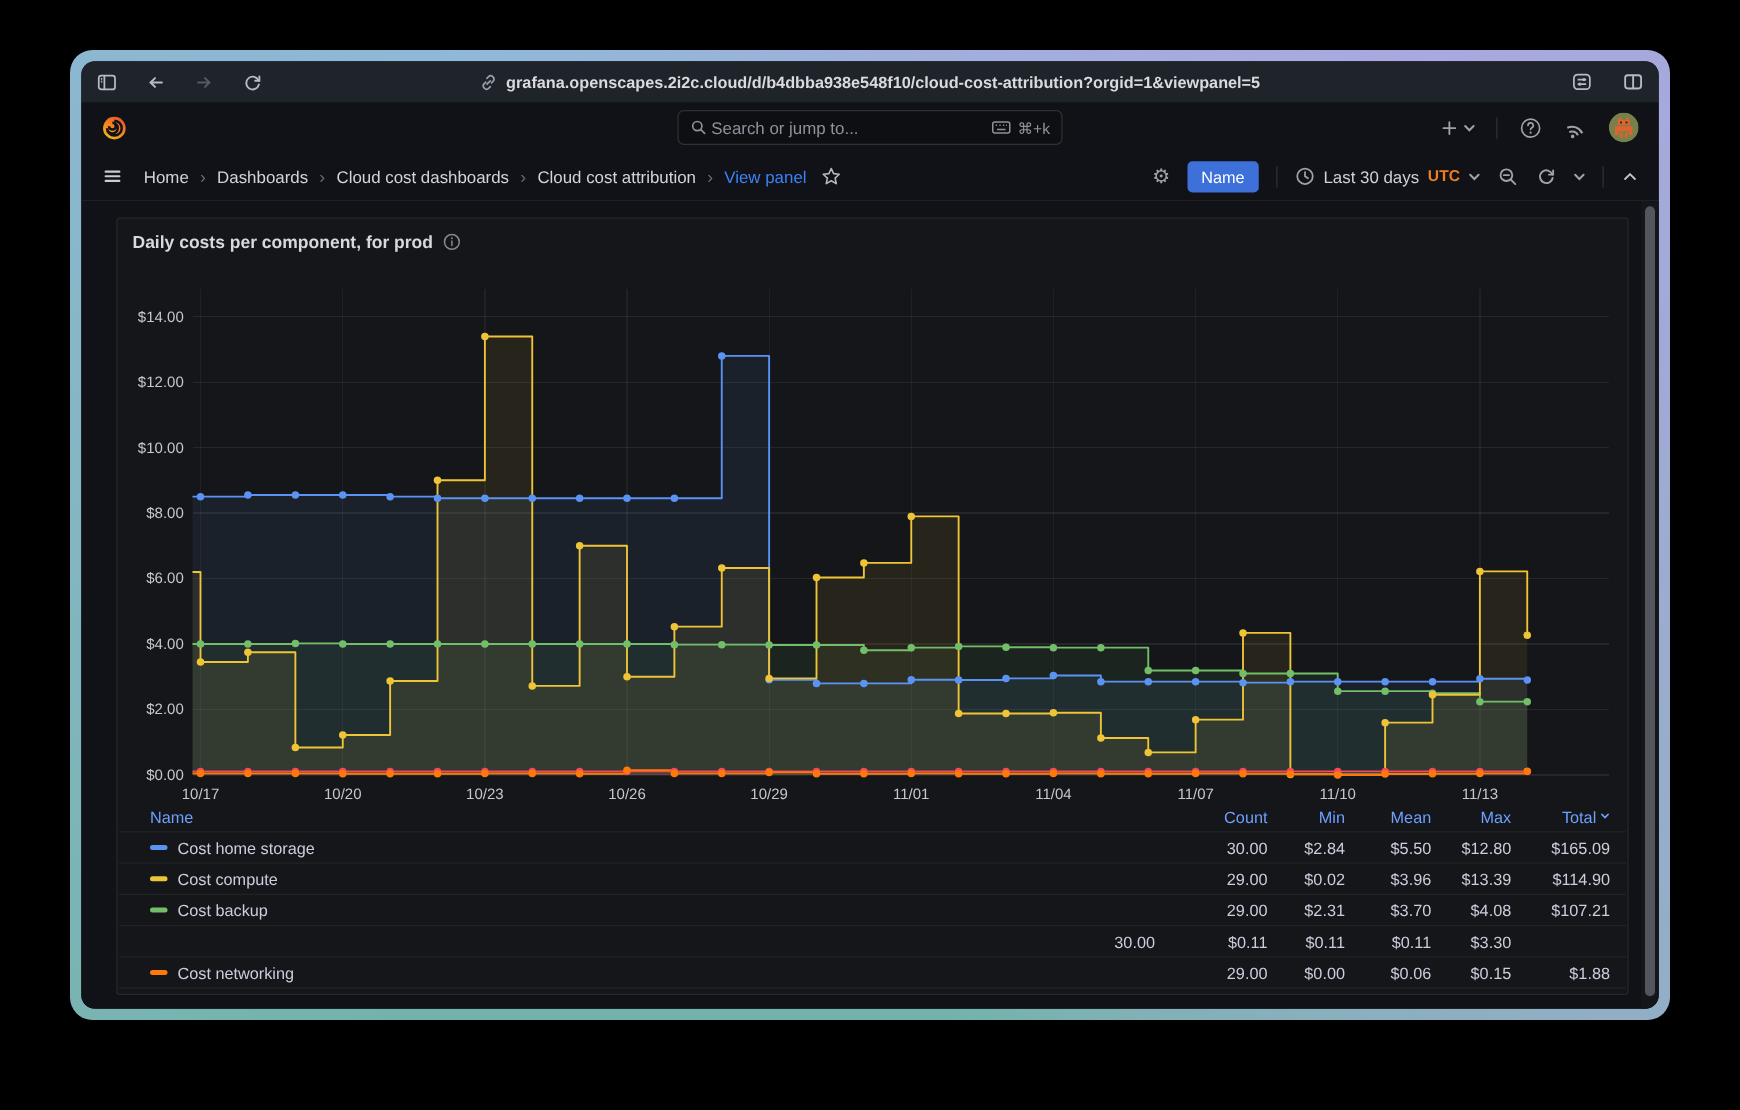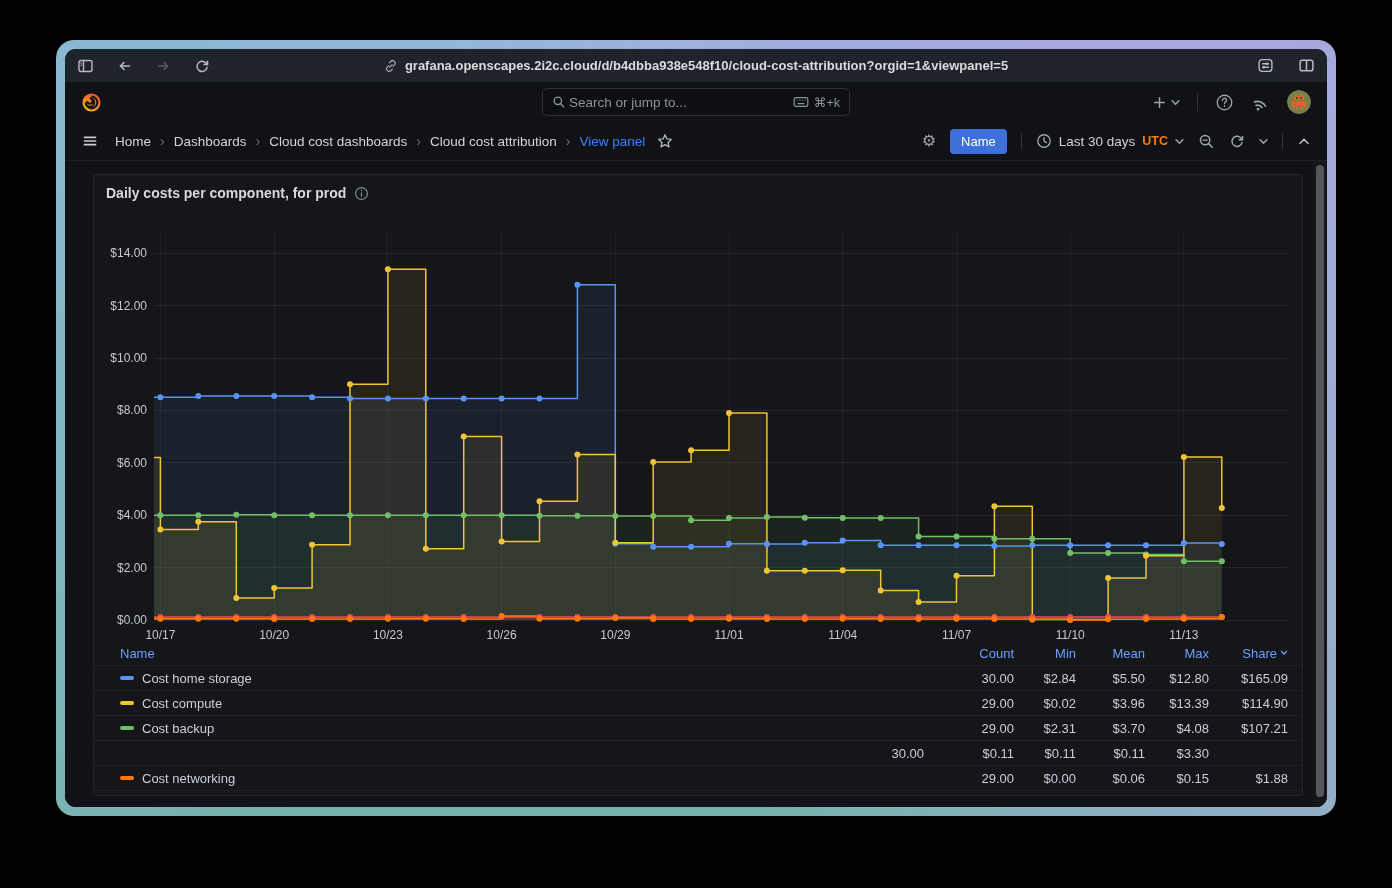--- a/index.html
+++ b/index.html
@@ -486,21 +486,21 @@
             </svg>
           <div class="lg-table">
             <div class="lg-grid lg-head">
               <div class="hcell">Name</div>
               <div class="hcell num">Count</div>
               <div class="hcell num">Min</div>
               <div class="hcell num">Mean</div>
               <div class="hcell num">Max</div>
               <div class="hcell num">
                 <span class="totalwrap">
-                    <span>Share</span>
+                    <span>Total</span>
                   <svg width="8" height="6" viewBox="0 0 8 6" fill="none" stroke="#6e9fff" stroke-width="1.3" stroke-linecap="round">
                       <path d="M1.5 1.5 L4 4 L6.5 1.5"></path>
                     </svg>
                 </span>
               </div>
             </div>
             <div>
                 <div class="lg-grid">
         <div class="lg-name">
           <span class="dash" style="background:#5b93f5"></span>

